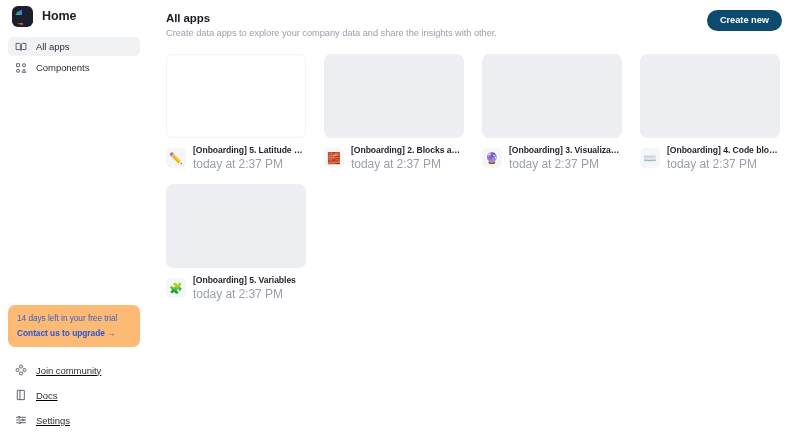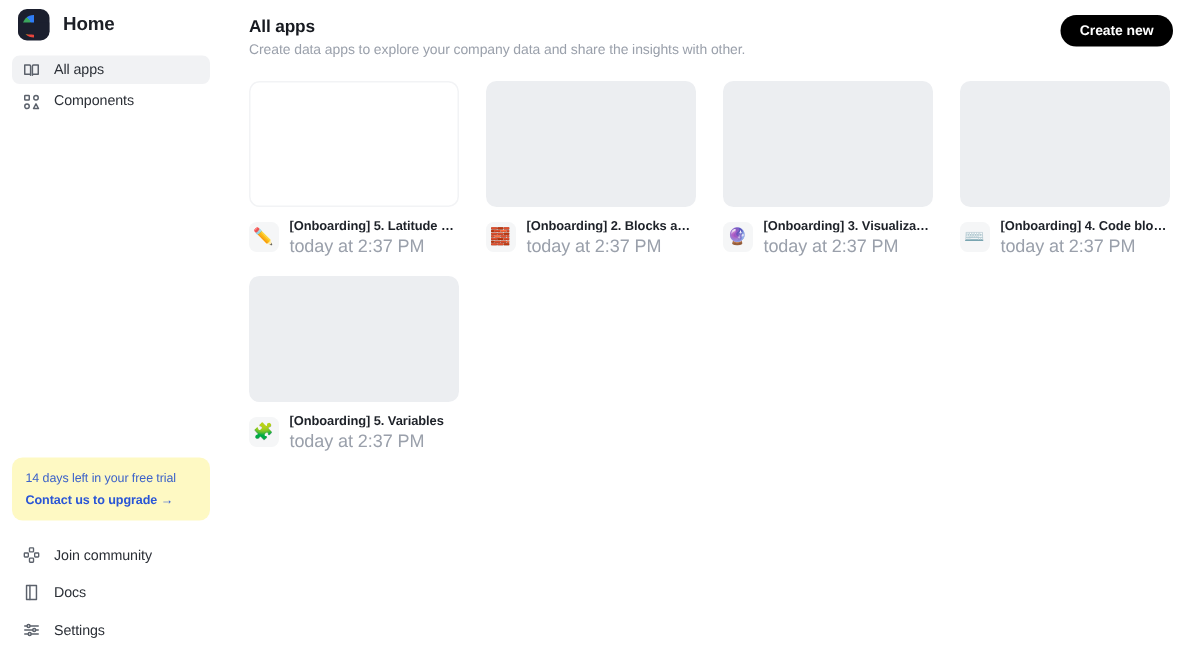--- a/index.html
+++ b/index.html
@@ -100,21 +100,21 @@
     flex: 0 0 12px;
     display: flex; align-items: center; justify-content: center;
     color: #6b7280;
   }
   .ico svg { display: block; }
 
   .sidebar-spacer { flex: 1 1 auto; }
 
   
   .trial {
-    background: #fef9c3;
+    background: #fdba74;
     border-radius: 7px;
     padding: 8px 9px 9px 9px;
     margin-bottom: 12px;
   }
   .trial-line1 {
     font-size: 8.3px;
     color: #3c62c9;
     line-height: 1.35;
     margin-bottom: 4px;
     letter-spacing: -0.05px;
@@ -122,21 +122,21 @@
   .trial-link {
     font-size: 8.4px;
     font-weight: bold;
     color: #2a56d6;
     cursor: pointer;
     letter-spacing: -0.05px;
     white-space: nowrap;
   }
 
   .nav-bottom { padding-bottom: 8px; }
-  .nav-bottom .nav-item { height: 22px; margin-bottom: 3px; }
+  .nav-bottom .nav-item { height: 22px; margin-bottom: 3px; text-decoration: underline; }
 
   
   .main {
     flex: 1 1 auto;
     height: 442px;
     padding: 10px 18px 0 18px;
     overflow: hidden;
     position: relative;
   }
   .main-header {
@@ -152,21 +152,21 @@
     color: #171a20;
     letter-spacing: -0.1px;
     margin-bottom: 4px;
   }
   .page-sub {
     font-size: 9.3px;
     color: #9aa0ab;
     letter-spacing: -0.05px;
   }
   .create-btn {
-    background: #000000;
+    background: #0c4a6e;
     color: #ffffff;
     font-size: 9.3px;
     font-weight: bold;
     border: none;
     border-radius: 14px;
     padding: 0 13px;
     height: 21px;
     line-height: 21px;
     cursor: pointer;
     white-space: nowrap;

